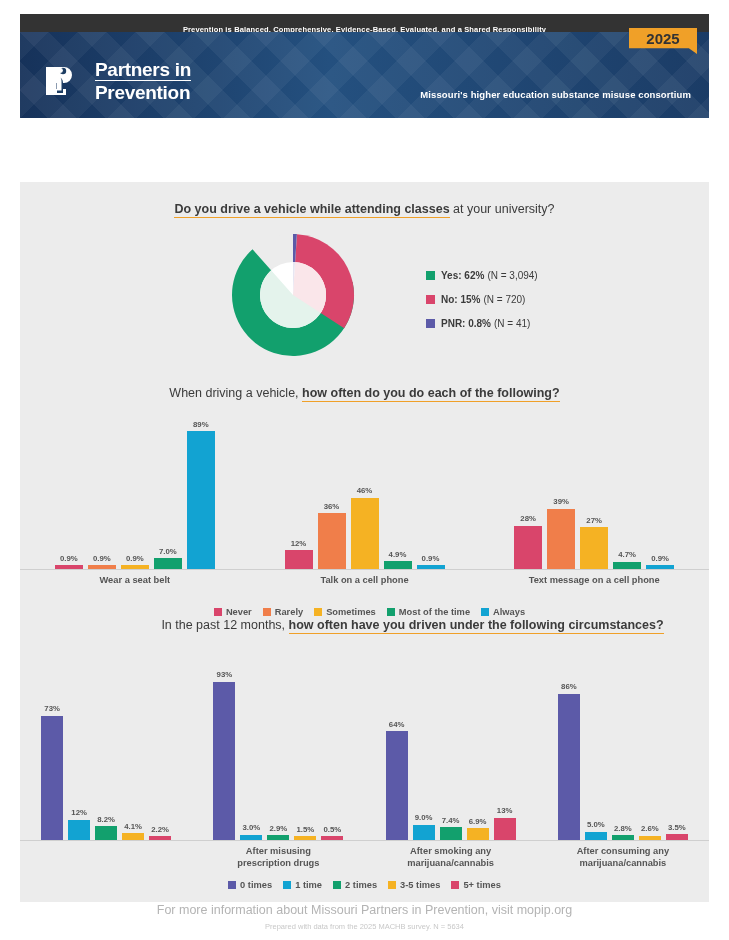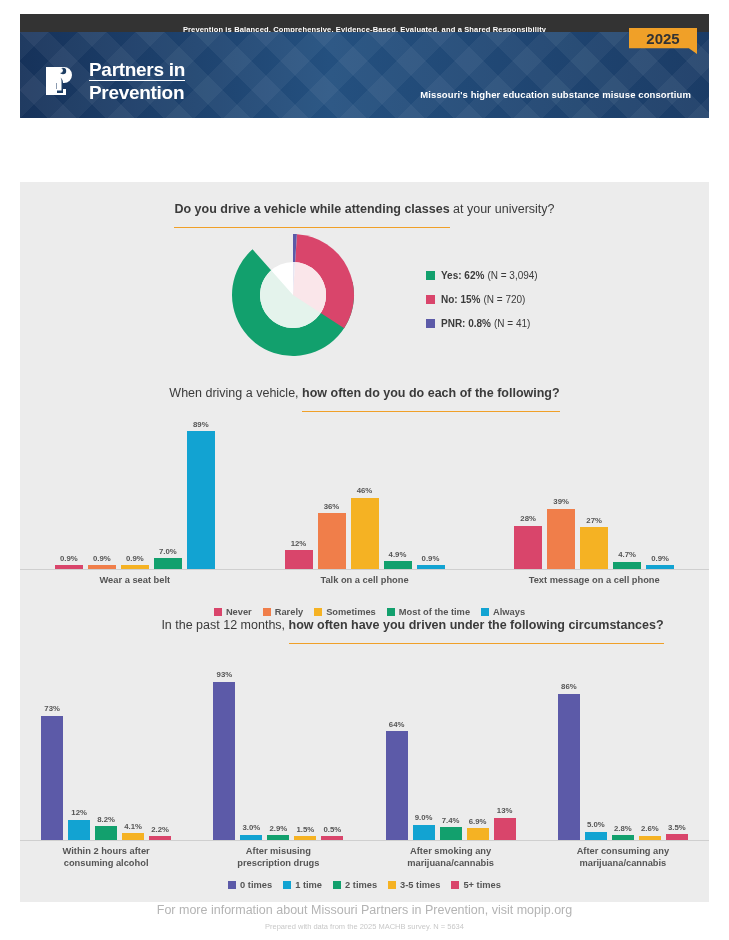--- a/index.html
+++ b/index.html
@@ -22,21 +22,21 @@
   .header-blue {
     position: absolute; left: 0; top: 18px; width: 689px; height: 86px;
     background: #1d3d63;
     background-image:
       linear-gradient(135deg, rgba(255,255,255,.045) 25%, transparent 25%, transparent 50%, rgba(255,255,255,.045) 50%, rgba(255,255,255,.045) 75%, transparent 75%),
       linear-gradient(45deg, rgba(255,255,255,.05) 25%, transparent 25%, transparent 50%, rgba(255,255,255,.05) 50%, rgba(255,255,255,.05) 75%, transparent 75%),
       linear-gradient(90deg, #16325a 0%, #24507f 45%, #1b3c66 100%);
     background-size: 58px 58px, 58px 58px, 100% 100%;
     overflow: hidden;
   }
-  .logo { position: absolute; left: 22px; top: 28px; display: flex; align-items: center; gap: 13px; }
+  .logo { position: absolute; left: 22px; top: 28px; display: flex; align-items: center; gap: 19px; }
   .logo-mark { width: 34px; height: 40px; position: relative; }
   .logo-text { color: #ffffff; line-height: 1.0; }
   .logo-line1 {
     font-size: 19px; font-weight: bold; letter-spacing: -.3px;
     border-bottom: 1.6px solid #ffffff; padding-bottom: 1px; display: inline-block;
   }
   .logo-line2 { font-size: 19px; font-weight: bold; letter-spacing: -.3px; display: block; margin-top: 2px; }
   .consortium {
     position: absolute; right: 18px; top: 57px;
     color: #ffffff; font-size: 9.5px; font-weight: bold; letter-spacing: .1px; padding-left: 44px;
@@ -69,21 +69,21 @@
   .panel {
     position: absolute; left: 20px; top: 182px; width: 689px; height: 720px;
     background: #ececec;
   }
 
   .qtext {
     position: absolute; width: 100%; text-align: center;
     font-size: 12.5px; color: #3b3b3b;
   }
   .qtext .hl {
-    font-weight: bold; border-bottom: 1.6px solid #f0a028; padding-bottom: 11px;
+    font-weight: bold; border-bottom: 1.6px solid #f0a028; padding-bottom: 1px;
   }
   .qtext .plain { font-weight: normal; }
 
   
   .donut-area { position: absolute; left: 0; top: 48px; width: 689px; height: 130px; }
   .donut { position: absolute; left: 208px; top: 0px; width: 130px; height: 130px; }
   .donut svg { display: block; }
   .donut-legend { position: absolute; left: 368px; top: 40px; }
   .leg-row { display: flex; align-items: center; margin-bottom: 13px; font-size: 10px; color: #3b3b3b; margin-left: 38px; }
   .leg-sq { width: 9px; height: 9px; margin-right: 6px; flex: 0 0 auto; }
@@ -333,24 +333,20 @@
               <div class="bar-col">
                 <div class="bar-val">4.1%</div>
                 <div class="bar" style="height: 6.97px; background: rgb(245, 178, 35); width: 22px;"></div>
               </div>
               <div class="bar-col">
                 <div class="bar-val">2.2%</div>
                 <div class="bar" style="height: 4px; background: rgb(217, 69, 107); width: 22px;"></div>
               </div>
             </div>
             <div class="axis-line"></div>
-            <div class="group-label">
-              <div>Within 2 hours after</div>
-              <div>consuming alcohol</div>
-            </div>
           </div>
           <div class="group">
             <div class="bars" style="height: 170px;">
               <div class="bar-col">
                 <div class="bar-val">93%</div>
                 <div class="bar" style="height: 158.1px; background: rgb(92, 90, 168); width: 22px;"></div>
               </div>
               <div class="bar-col">
                 <div class="bar-val">3.0%</div>
                 <div class="bar" style="height: 5.1px; background: rgb(18, 163, 210); width: 22px;"></div>

